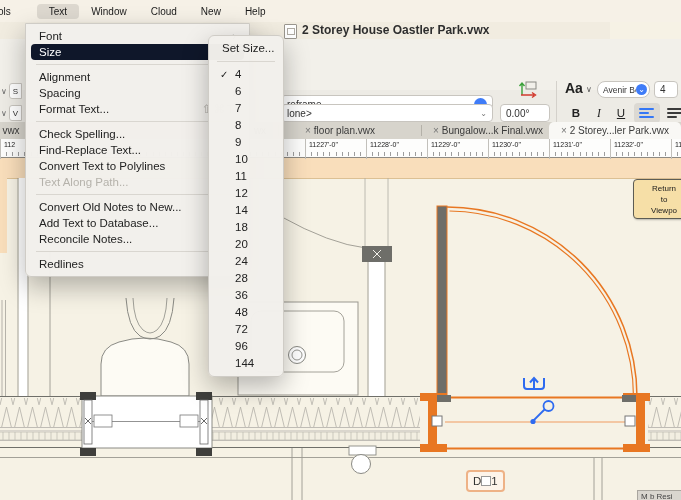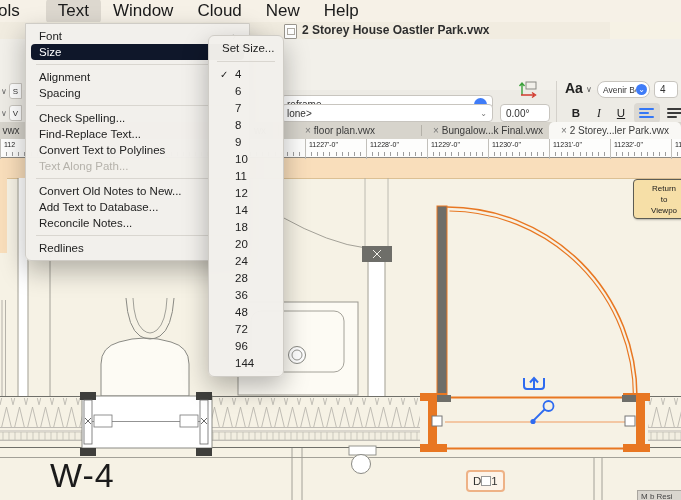--- a/index.html
+++ b/index.html
@@ -1,20 +1,20 @@
 <!DOCTYPE html>
 <html><head>
 <meta charset="utf-8">
 <style>
   html,body{margin:0;padding:0;background:#888;}
   #screen{position:relative;width:681px;height:500px;overflow:hidden;
     font-family:"Liberation Sans",sans-serif;background:#f6f2e5;}
   
   .menubar{position:absolute;left:0;top:0;width:681px;height:22px;background:#f6f1e7;
-    display:flex;align-items:center;font-size:17px;color:#1b1b1b;font-weight:500;}
+    display:flex;align-items:center;font-size:10px;color:#1b1b1b;font-weight:500;}
   .mb-item{padding:2px 12px;border-radius:4px;white-space:nowrap;}
   .mb-item.partial{padding-left:0;margin-left:-2px;}
   .mb-item.open{background:rgba(0,0,0,0.10);}
   
   .titlebar{position:absolute;left:0;top:22px;width:610px;height:17px;background:#f1ece0;
     display:flex;align-items:center;}
   .doc-icon{position:absolute;left:284px;top:2px;width:11px;height:13px;background:#fff;
     border:1px solid #9a968e;border-radius:1px;}
   .doc-icon:after{content:"";position:absolute;left:2px;top:3px;width:6px;height:5px;border:1px solid #b0aca4;}
   .title-text{position:absolute;left:302px;top:1px;font-size:12px;font-weight:700;color:#2e2e2e;white-space:nowrap;}
@@ -204,21 +204,20 @@
 
         <g stroke="#2e6bf0" stroke-width="1.8" fill="none">
           <path d="M533,421 L545,409"></path>
           <circle cx="548.5" cy="406" r="5"></circle>
           <circle cx="533" cy="421.5" r="2.6" fill="#2e6bf0" stroke="none"></circle>
         </g>
       </g>
     </g>
   </svg>
 
-  <div class="wtag">W-4</div>
   <div class="dtag">
     <span>D</span>
     <span class="handle"></span>
     <span>1</span>
   </div>
   <div class="return-btn">
     <div>Return</div>
     <div>to</div>
     <div>Viewpo</div>
   </div>
@@ -336,20 +335,24 @@
     </div>
     <div class="msep"></div>
     <div class="mrow">
       <span>Alignment</span>
         <span class="chev">›</span>
     </div>
     <div class="mrow">
       <span>Spacing</span>
         <span class="chev">›</span>
     </div>
+    <div class="mrow">
+      <span>Format Text...</span>
+        <span class="shortcut">⇧⌘T</span>
+    </div>
     <div class="msep"></div>
     <div class="mrow">
         <span>Check Spelling...</span>
       </div>
     <div class="mrow">
         <span>Find-Replace Text...</span>
       </div>
     <div class="mrow">
         <span>Convert Text to Polylines</span>
       </div>

